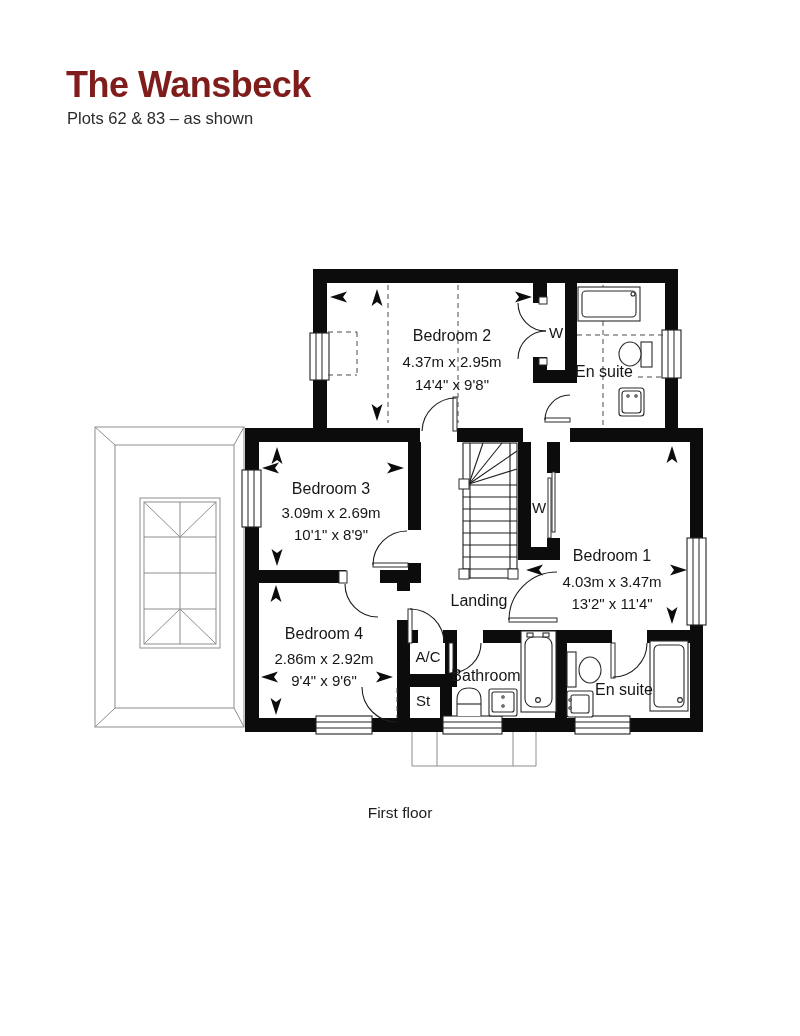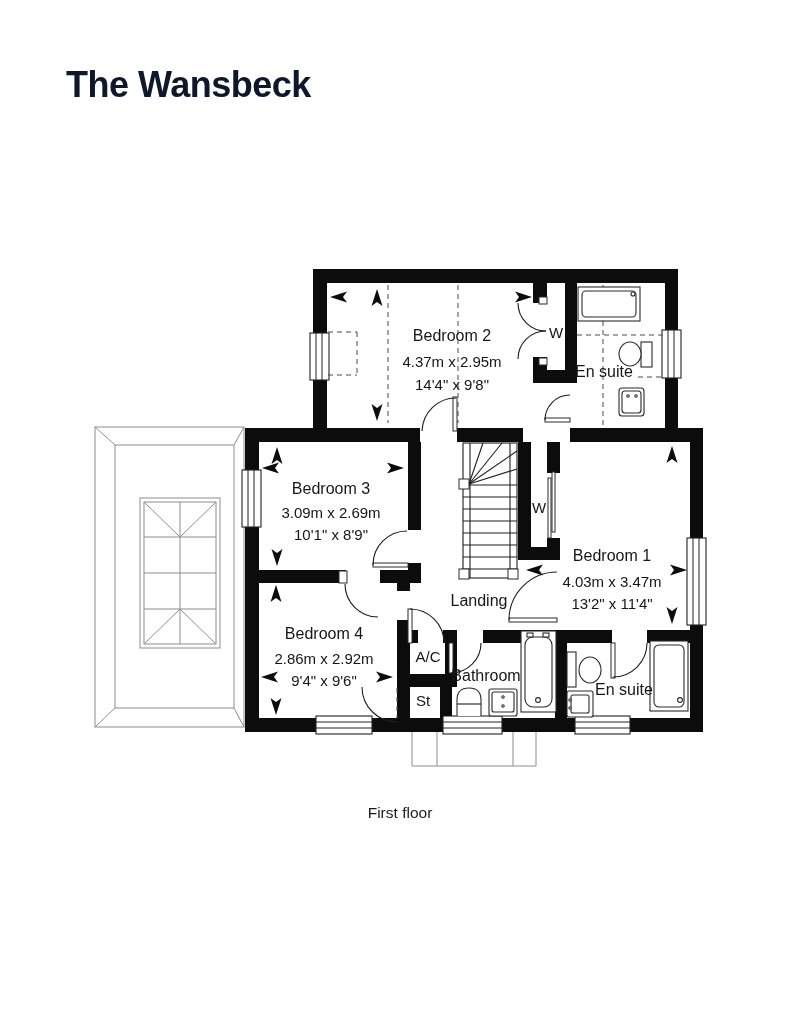--- a/index.html
+++ b/index.html
@@ -20,21 +20,22 @@
   .arr{fill:#0c0c0c;}
   .lbl{font-size:16px;fill:#161616;text-anchor:middle;}
   .dim{font-size:15px;fill:#161616;text-anchor:middle;}
   .sm{font-size:15px;fill:#161616;text-anchor:middle;}
   .newel{fill:#ffffff;stroke:#2a2a2a;stroke-width:1;}
 </style>
 </head>
 <body>
 
 <div id="page">
-  <div id="plan-title" style="color: #0f172a;">The Wansbeck</div>
+  <div id="plan-title" style="color: #7f1d1d;">The Wansbeck</div>
+  <div id="plan-subtitle">Plots 62 &amp; 83 – as shown</div>
 
   <svg width="800" height="1036" viewBox="0 0 800 1036">
 
     <g>
       <rect class="roof" x="95" y="427" width="149" height="300"></rect>
       <rect class="roof" x="115" y="445" width="119" height="263"></rect>
       <line class="roof" x1="95" y1="427" x2="115" y2="445"></line>
       <line class="roof" x1="244" y1="427" x2="234" y2="445"></line>
       <line class="roof" x1="95" y1="727" x2="115" y2="708"></line>
       <line class="roof" x1="244" y1="727" x2="234" y2="708"></line>

